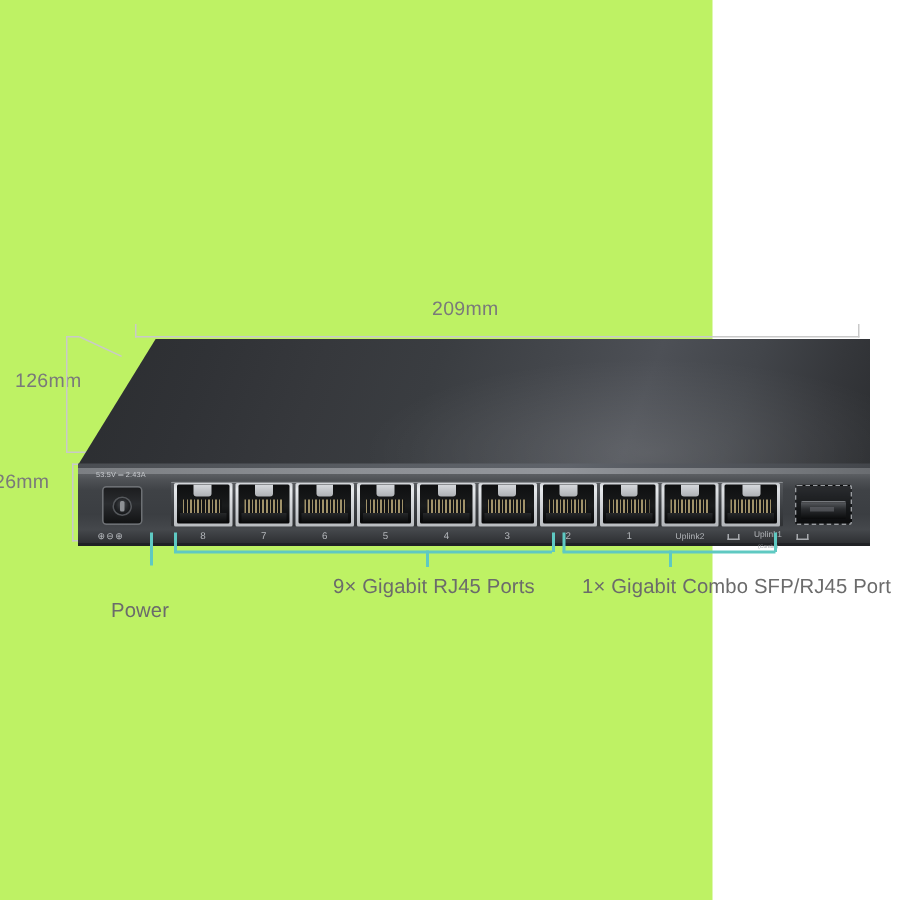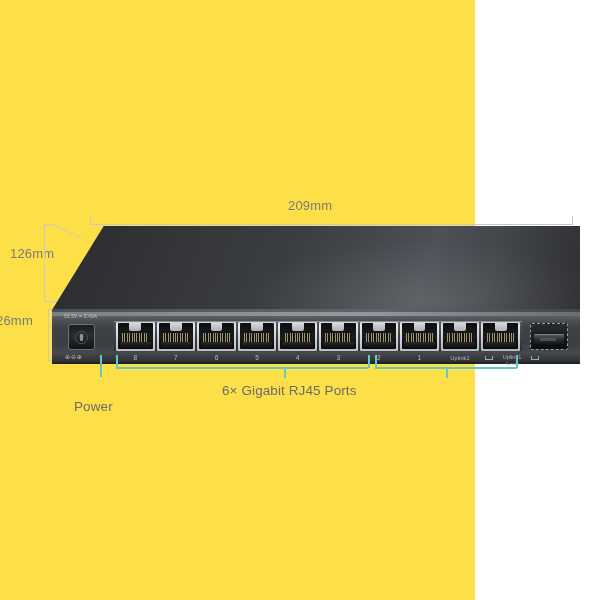--- a/index.html
+++ b/index.html
@@ -2,21 +2,21 @@
 <html><head>
 <meta charset="utf-8">
 <style>
   * { box-sizing: border-box; margin: 0; padding: 0; }
   html, body {
     width: 600px; height: 600px;
     background: #ffffff;
     font-family: "Liberation Sans", sans-serif;
     overflow: hidden;
   }
-  #stage { position: relative; width: 475px; height: 600px; background:#fde047; }
+  #stage { position: relative; width: 475px; height: 600px; background:#bef264; }
 
   
   .dim-label {
     position: absolute; color: #7a7a7a; font-size: 13px;
     letter-spacing: .2px; white-space: nowrap;
   }
   #dim-top-label { left: 288px; top: 198px; }
   #dim-left-label { left: 10px; top: 246px; }
   #dim-height-label { left: -4px; top: 313px; }
 
@@ -351,15 +351,16 @@
   <div class="teal-line teal-h" style="left:116px; top:367px; width:252px;"></div>
   <div class="teal-line teal-v" style="left:368px; top:355px; height:13px;"></div>
   <div class="teal-line teal-v" style="left:284px; top:367px; height:11px;"></div>
 
   <div class="teal-line teal-v" style="left:375px; top:355px; height:13px;"></div>
   <div class="teal-line teal-h" style="left:375px; top:367px; width:142px;"></div>
   <div class="teal-line teal-v" style="left:516px; top:355px; height:13px;"></div>
   <div class="teal-line teal-v" style="left:446px; top:367px; height:11px;"></div>
 
   <div class="callout-label" id="label-power">Power</div>
-  <div class="callout-label" id="label-rj45">6× Gigabit RJ45 Ports</div>
+  <div class="callout-label" id="label-rj45">9× Gigabit RJ45 Ports</div>
+  <div class="callout-label" id="label-combo">1× Gigabit Combo SFP/RJ45 Port</div>
 
 </div>
 
 </body></html>

